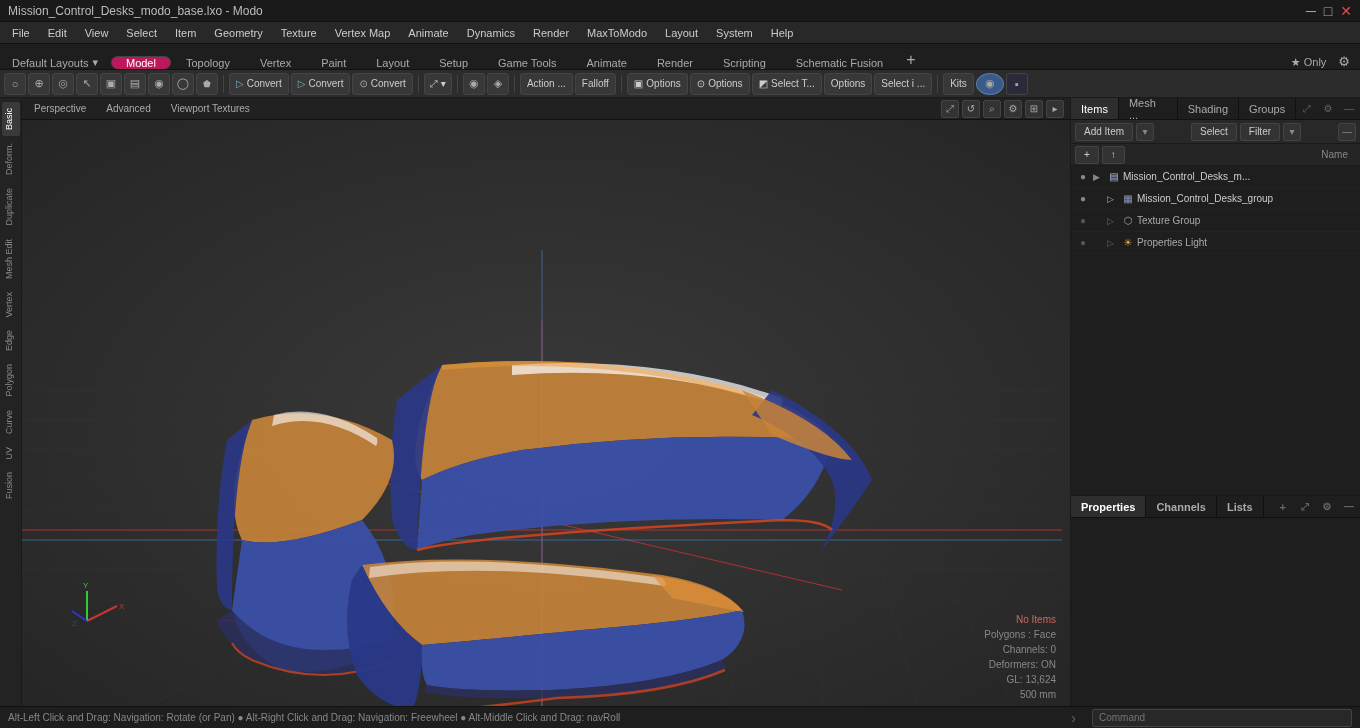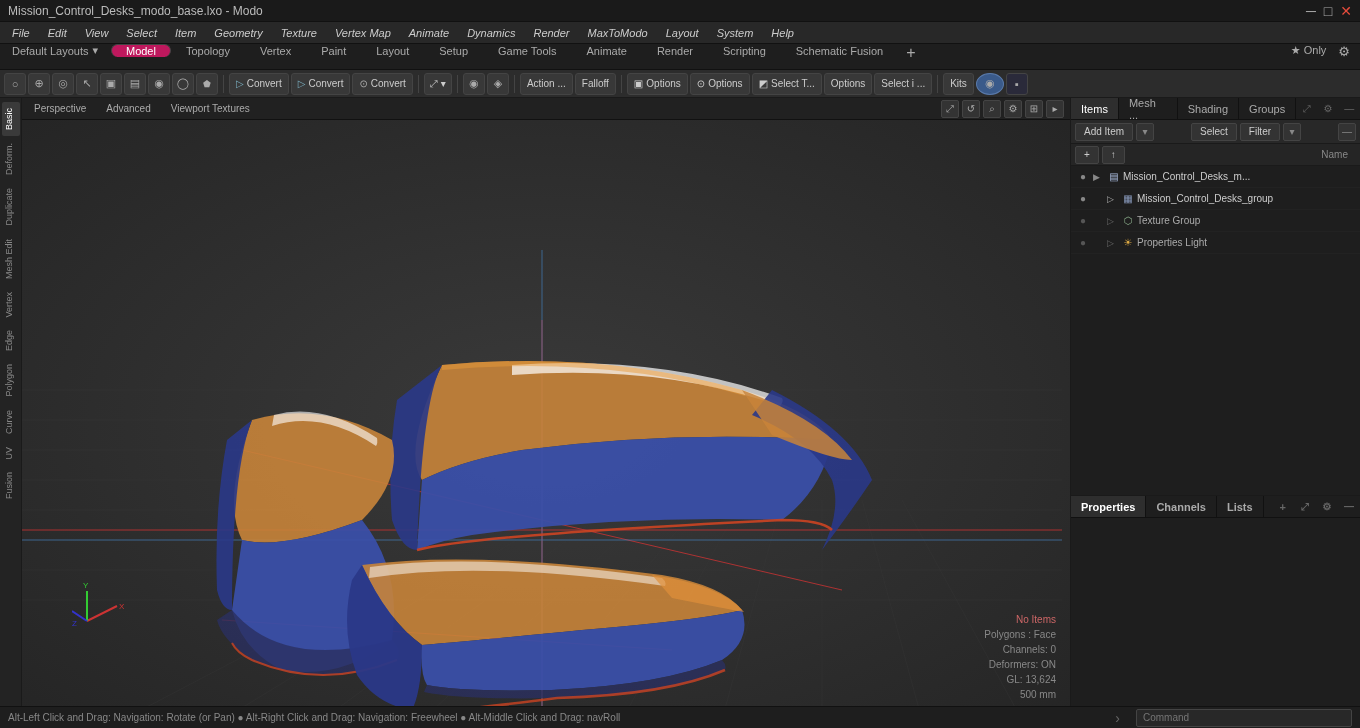--- a/index.html
+++ b/index.html
@@ -28,29 +28,28 @@
       padding: 0 4px;
       border-bottom: 1px solid #111;
       gap: 2px;
     }
     .menu-item {
       padding: 2px 8px;
       color: #ccc;
       font-size: 11px;
       cursor: pointer;
       border-radius: 2px;
-      font-style: italic;
     }
 
     
     #tabbar {
       height: 26px;
       background: #1e1e1e;
       display: flex;
-      align-items: flex-start;
+      align-items: flex-end;
       border-bottom: 1px solid #111;
       padding: 0 4px;
     }
     .tab {
       padding: 0 14px;
       display: flex;
       align-items: center;
       font-size: 11px;
       color: #aaa;
       cursor: pointer;
@@ -809,14 +808,14 @@
         
       </div>
     </div>
 
   </div>
 </div>
 
 <div id="statusbar">
   <span style="color:#888;font-size:10px;flex:1;overflow:hidden;white-space:nowrap;text-overflow:ellipsis">Alt-Left Click and Drag: Navigation: Rotate (or Pan)  ●  Alt-Right Click and Drag: Navigation: Freewheel  ●  Alt-Middle Click and Drag: navRoll</span>
   <span style="color:#666;font-size:14px;margin-left:4px">›</span>
-  <input type="text" id="status-command-input" placeholder="Command" style="width: 216px; height: 18px; background: rgb(40, 40, 40); border: 1px solid rgb(68, 68, 68); border-radius: 2px; color: rgb(187, 187, 187); font-size: 10px; padding: 0px 6px; margin-left: 4px;">
+  <input type="text" id="status-command-input" placeholder="Command" style="width: 260px; height: 18px; background: rgb(40, 40, 40); border: 1px solid rgb(68, 68, 68); border-radius: 2px; color: rgb(187, 187, 187); font-size: 10px; padding: 0px 6px; margin-left: 4px;">
 </div>
 
 </body></html>

